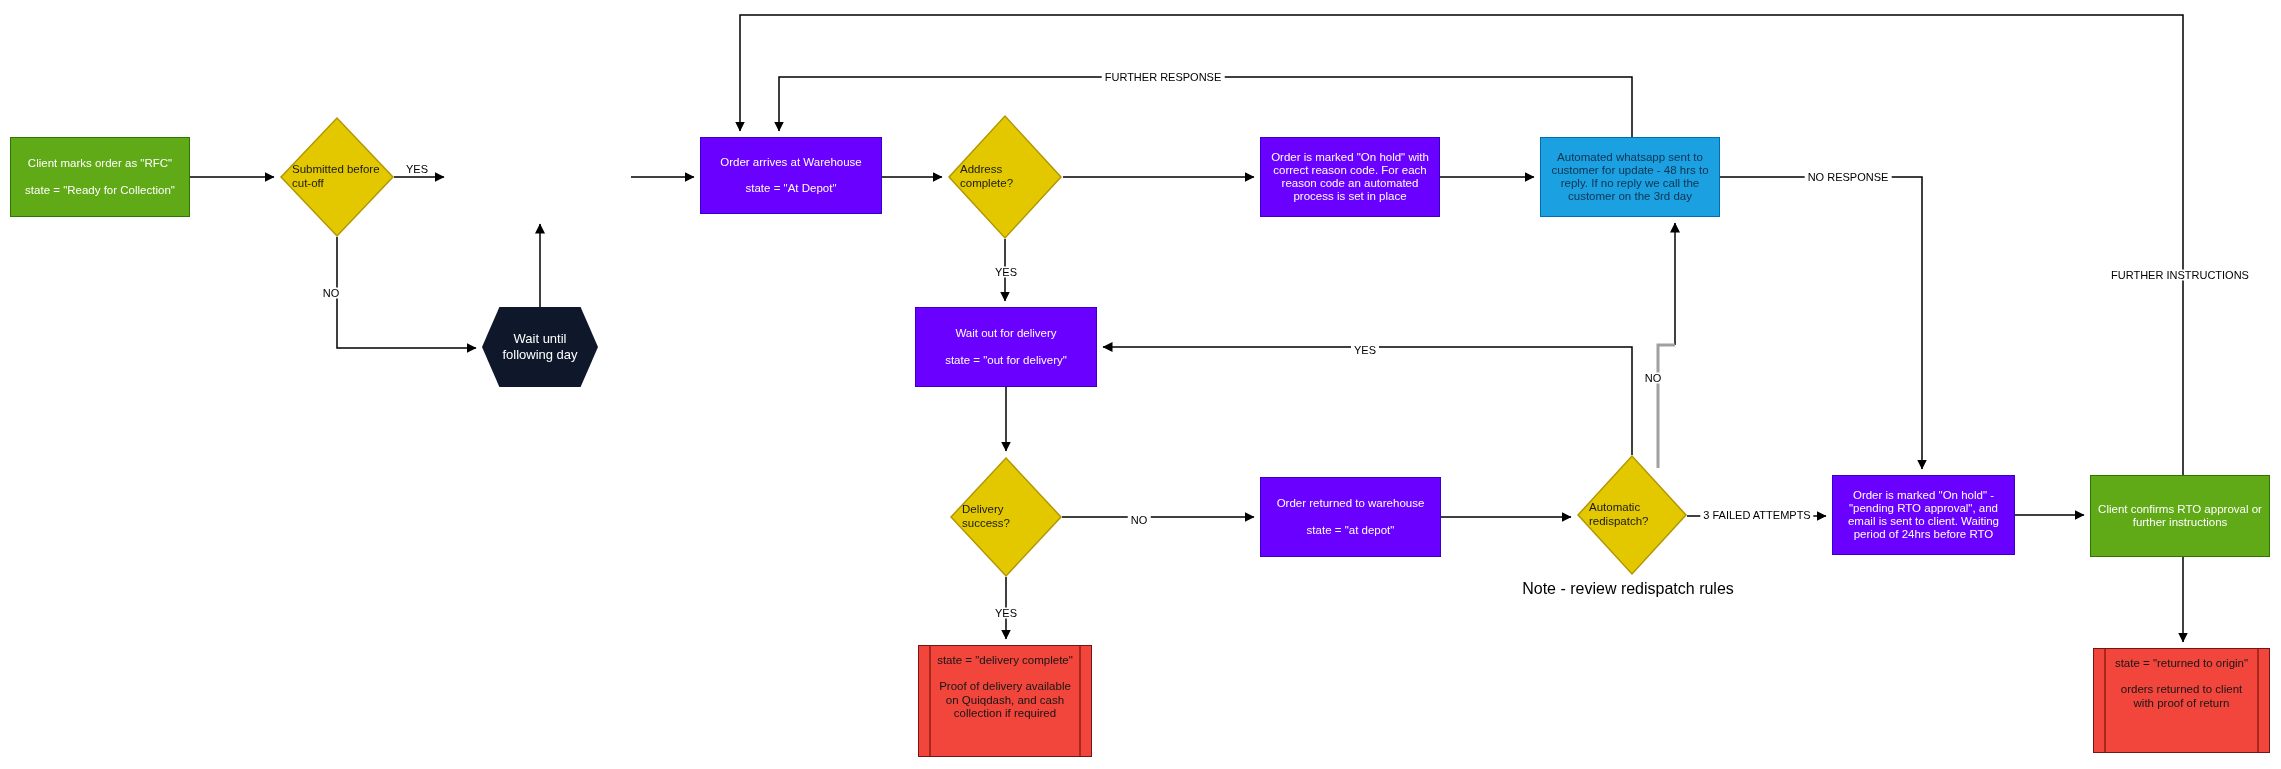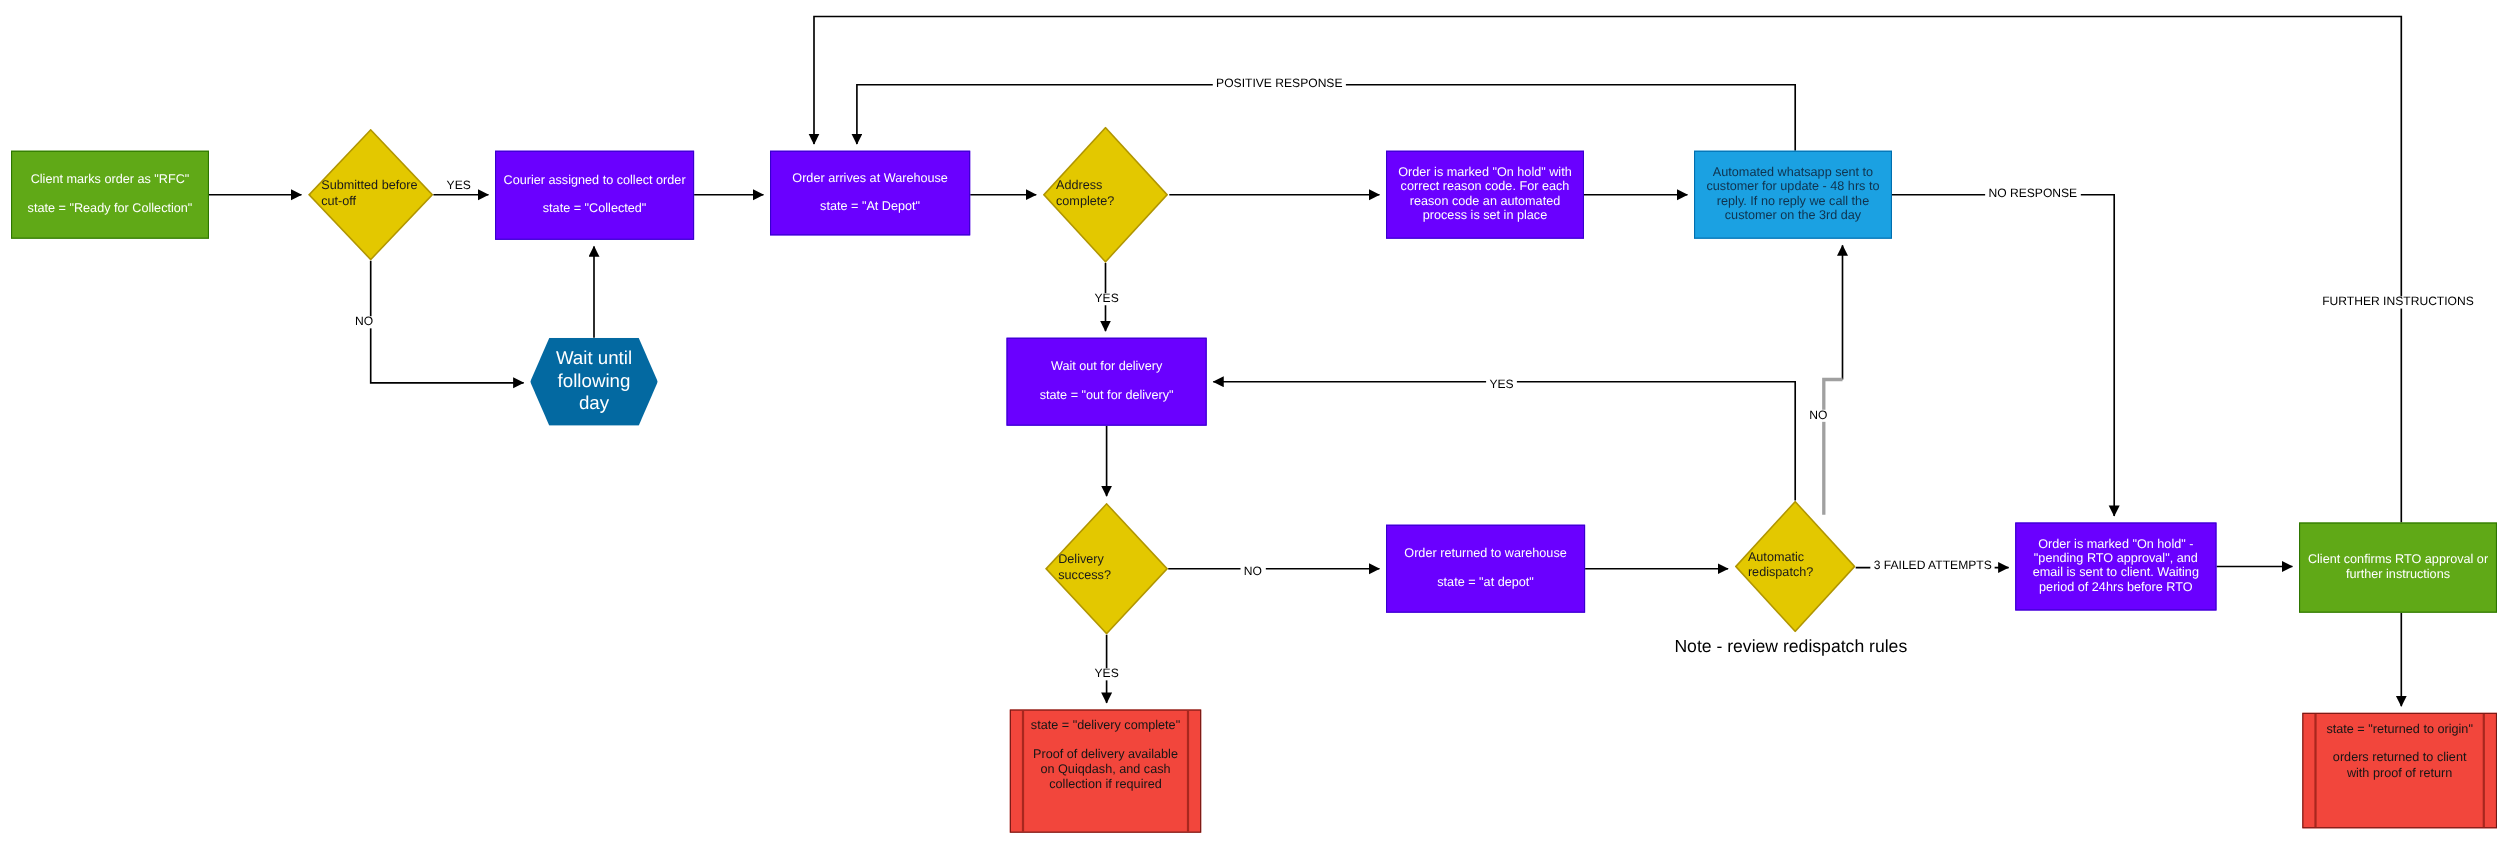--- a/index.html
+++ b/index.html
@@ -15,24 +15,24 @@
   .line2{margin-top:13px;}
 
   .diamond{position:absolute;}
   .diamond .outer{position:absolute;inset:0;background:#b09500;
         clip-path:polygon(50% 0,100% 50%,50% 100%,0 50%);}
   .diamond .inner{position:absolute;inset:2px;background:#e3c800;
         clip-path:polygon(50% 0,100% 50%,50% 100%,0 50%);
         display:flex;align-items:center;justify-content:center;text-align:left;
         font-size:11.5px;line-height:1.2;color:#1a1a1a;padding:10px;box-sizing:border-box;}
 
-  .hex{position:absolute;background:#0369a1;color:#ffffff;
+  .hex{position:absolute;background:#0f172a;color:#ffffff;
        clip-path:polygon(15% 0,85% 0,100% 50%,85% 100%,15% 100%,0 50%);
        display:flex;align-items:center;justify-content:center;text-align:center;
-       font-size:17px;line-height:1.2;}
+       font-size:13px;line-height:1.2;}
 
   .predef{position:absolute;background:#f2463c;border:1.5px solid #701713;color:#161616;
           display:flex;flex-direction:column;align-items:center;justify-content:flex-start;
           text-align:center;font-size:11.5px;line-height:1.2;box-sizing:border-box;padding:8px 16px 4px;}
   .predef .bar{position:absolute;top:0;bottom:0;width:2px;background:#a8271e;}
   .predef .bar.l{left:10px;} .predef .bar.r{right:10px;}
   .predef .line2{margin-top:12px;}
 
   .elabel{position:absolute;transform:translate(-50%,-50%);background:#ffffff;
           padding:0 3px;font-size:11px;color:#000;white-space:nowrap;line-height:1;}
@@ -78,24 +78,20 @@
   <div class="node rect-green" style="left:10px;top:137px;width:180px;height:80px;">
     <div>Client marks order as "RFC"</div>
     <div class="line2">state = "Ready for Collection"</div>
   </div>
 
   <div class="diamond" style="left:280px;top:117px;width:114px;height:120px;">
     <div class="outer"></div>
     <div class="inner">Submitted before cut-off</div>
   </div>
 
-  <div class="node rect-purple" style="left:450px;top:137px;width:181px;height:81px;">
-    <div>Courier assigned to collect order</div>
-    <div class="line2">state = "Collected"</div>
-  </div>
 
   <div class="node rect-purple" style="left:700px;top:137px;width:182px;height:77px;">
     <div>Order arrives at Warehouse</div>
     <div class="line2">state = "At Depot"</div>
   </div>
 
   <div class="diamond" style="left:948px;top:115px;width:114px;height:124px;">
     <div class="outer"></div>
     <div class="inner">Address complete?</div>
   </div>
@@ -149,21 +145,21 @@
 
   <div class="predef" style="left:2093px;top:648px;width:177px;height:105px;">
     <div class="bar l"></div>
     <div class="bar r"></div>
     <div>state = "returned to origin"</div>
     <div class="line2">orders returned to client with proof of return</div>
   </div>
 
   <span class="elabel" style="left:417px;top:169px;">YES</span>
   <span class="elabel" style="left:331px;top:293px;">NO</span>
-  <span class="elabel" style="left:1163px;top:77px;">POSITIVE RESPONSE</span>
+  <span class="elabel" style="left:1163px;top:77px;">FURTHER RESPONSE</span>
   <span class="elabel" style="left:1848px;top:177px;">NO RESPONSE</span>
   <span class="elabel" style="left:2180px;top:275px;">FURTHER INSTRUCTIONS</span>
   <span class="elabel" style="left:1006px;top:272px;">YES</span>
   <span class="elabel" style="left:1365px;top:350px;">YES</span>
   <span class="elabel" style="left:1139px;top:520px;">NO</span>
   <span class="elabel" style="left:1757px;top:515px;">3 FAILED ATTEMPTS</span>
   <span class="elabel" style="left:1653px;top:378px;">NO</span>
   <span class="elabel" style="left:1006px;top:613px;">YES</span>
 
   <span class="note" style="left:1628px;top:589px;">Note - review redispatch rules</span>

